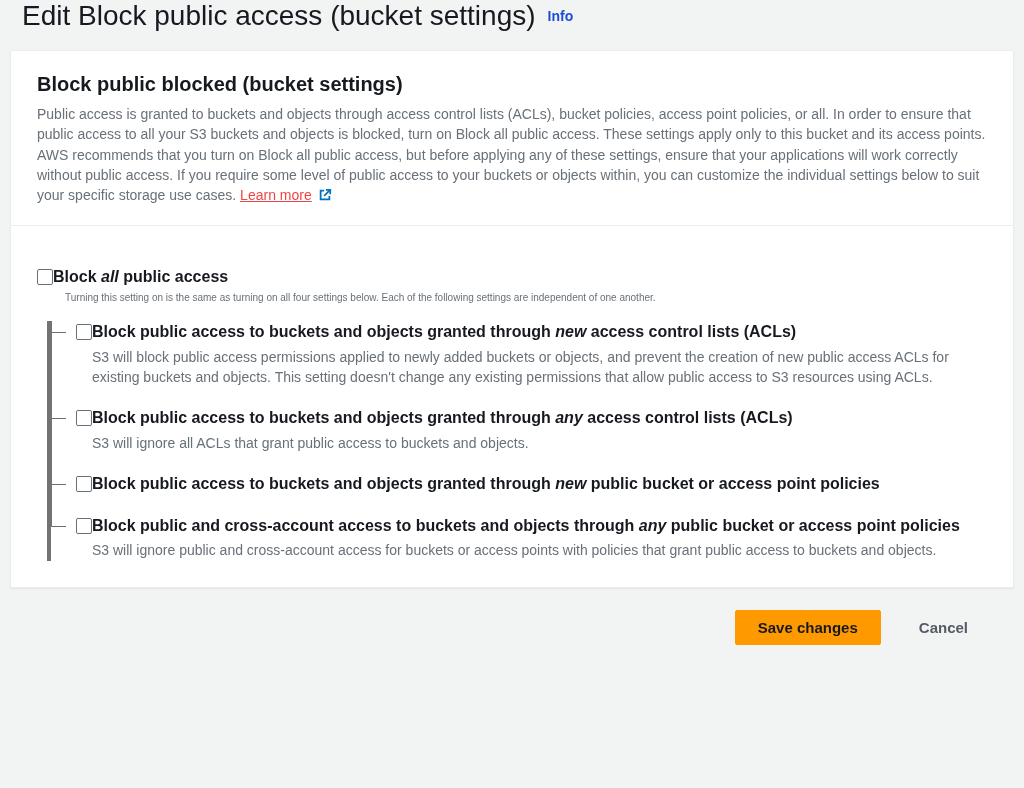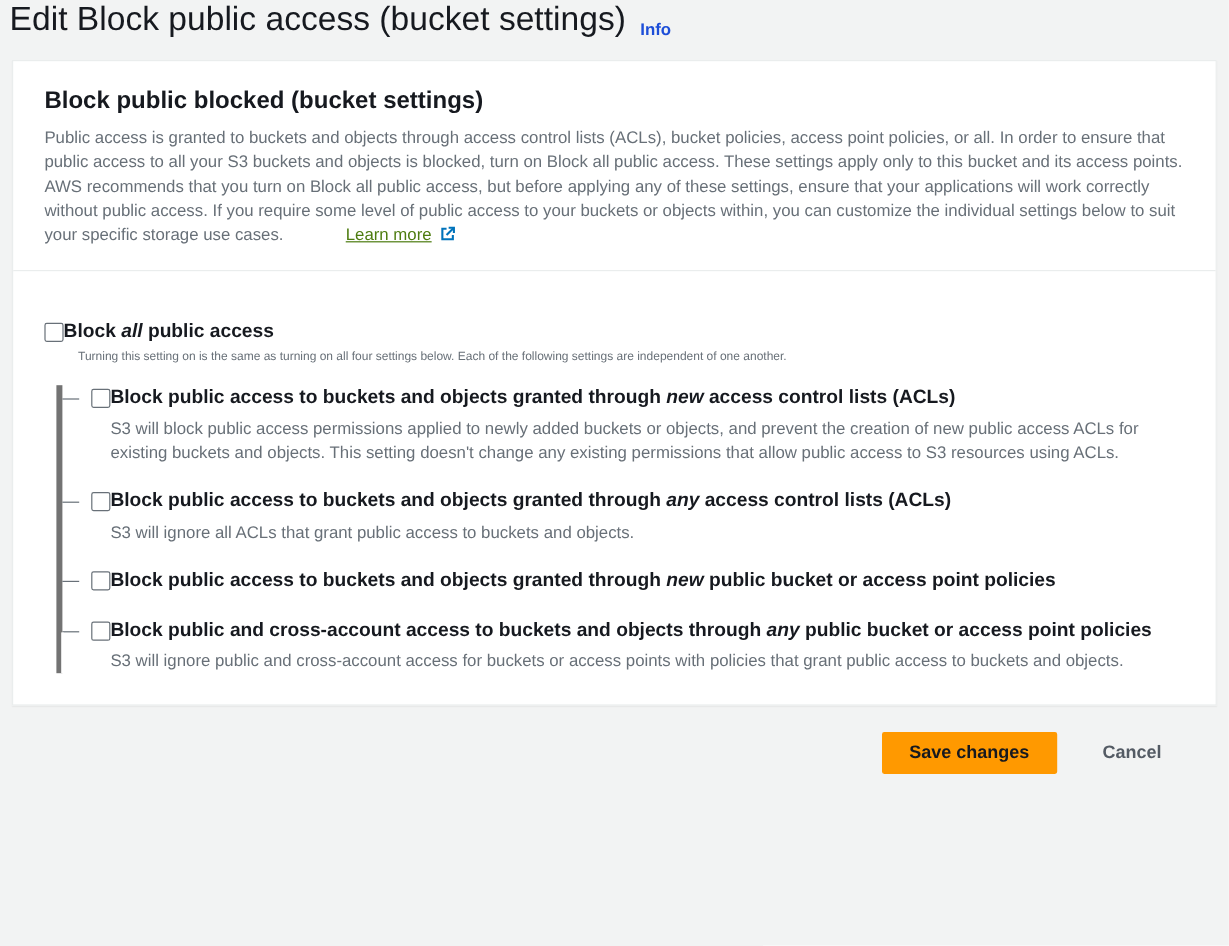--- a/index.html
+++ b/index.html
@@ -5,23 +5,23 @@
     * { box-sizing: border-box; margin: 0; padding: 0; }
     body {
       font-family: "Amazon Ember", "Helvetica Neue", Arial, sans-serif;
       background: #f2f3f3;
       color: #16191f;
       width: 1024px;
       height: 788px;
       overflow: hidden;
     }
     .page-header {
-      padding: 0 20px 18px 8px;
+      padding: 0 20px 18px 22px;
       display: flex;
-      align-items: flex-end;
+      align-items: center;
       gap: 12px;
     }
     .page-header h1 {
       font-size: 28px;
       font-weight: 400;
       color: #16191f;
     }
     .info-link {
       color: #1d4ed8;
       font-size: 14px;
@@ -43,24 +43,23 @@
       font-weight: 700;
       color: #16191f;
       margin-bottom: 8px;
     }
     .panel-header p {
       font-size: 14px;
       line-height: 1.45;
       color: #687078;
     }
     .learn-more {
-      color: #4d7c0f;
+      color: #ef4444;
       text-decoration: underline;
       cursor: pointer;
-      margin-left: 48px;
     }
     .ext-icon {
       display: inline-block;
       vertical-align: -2px;
       margin-left: 2px;
     }
     .panel-body {
       padding: 40px 26px 26px 26px;
     }
     .option-row {

